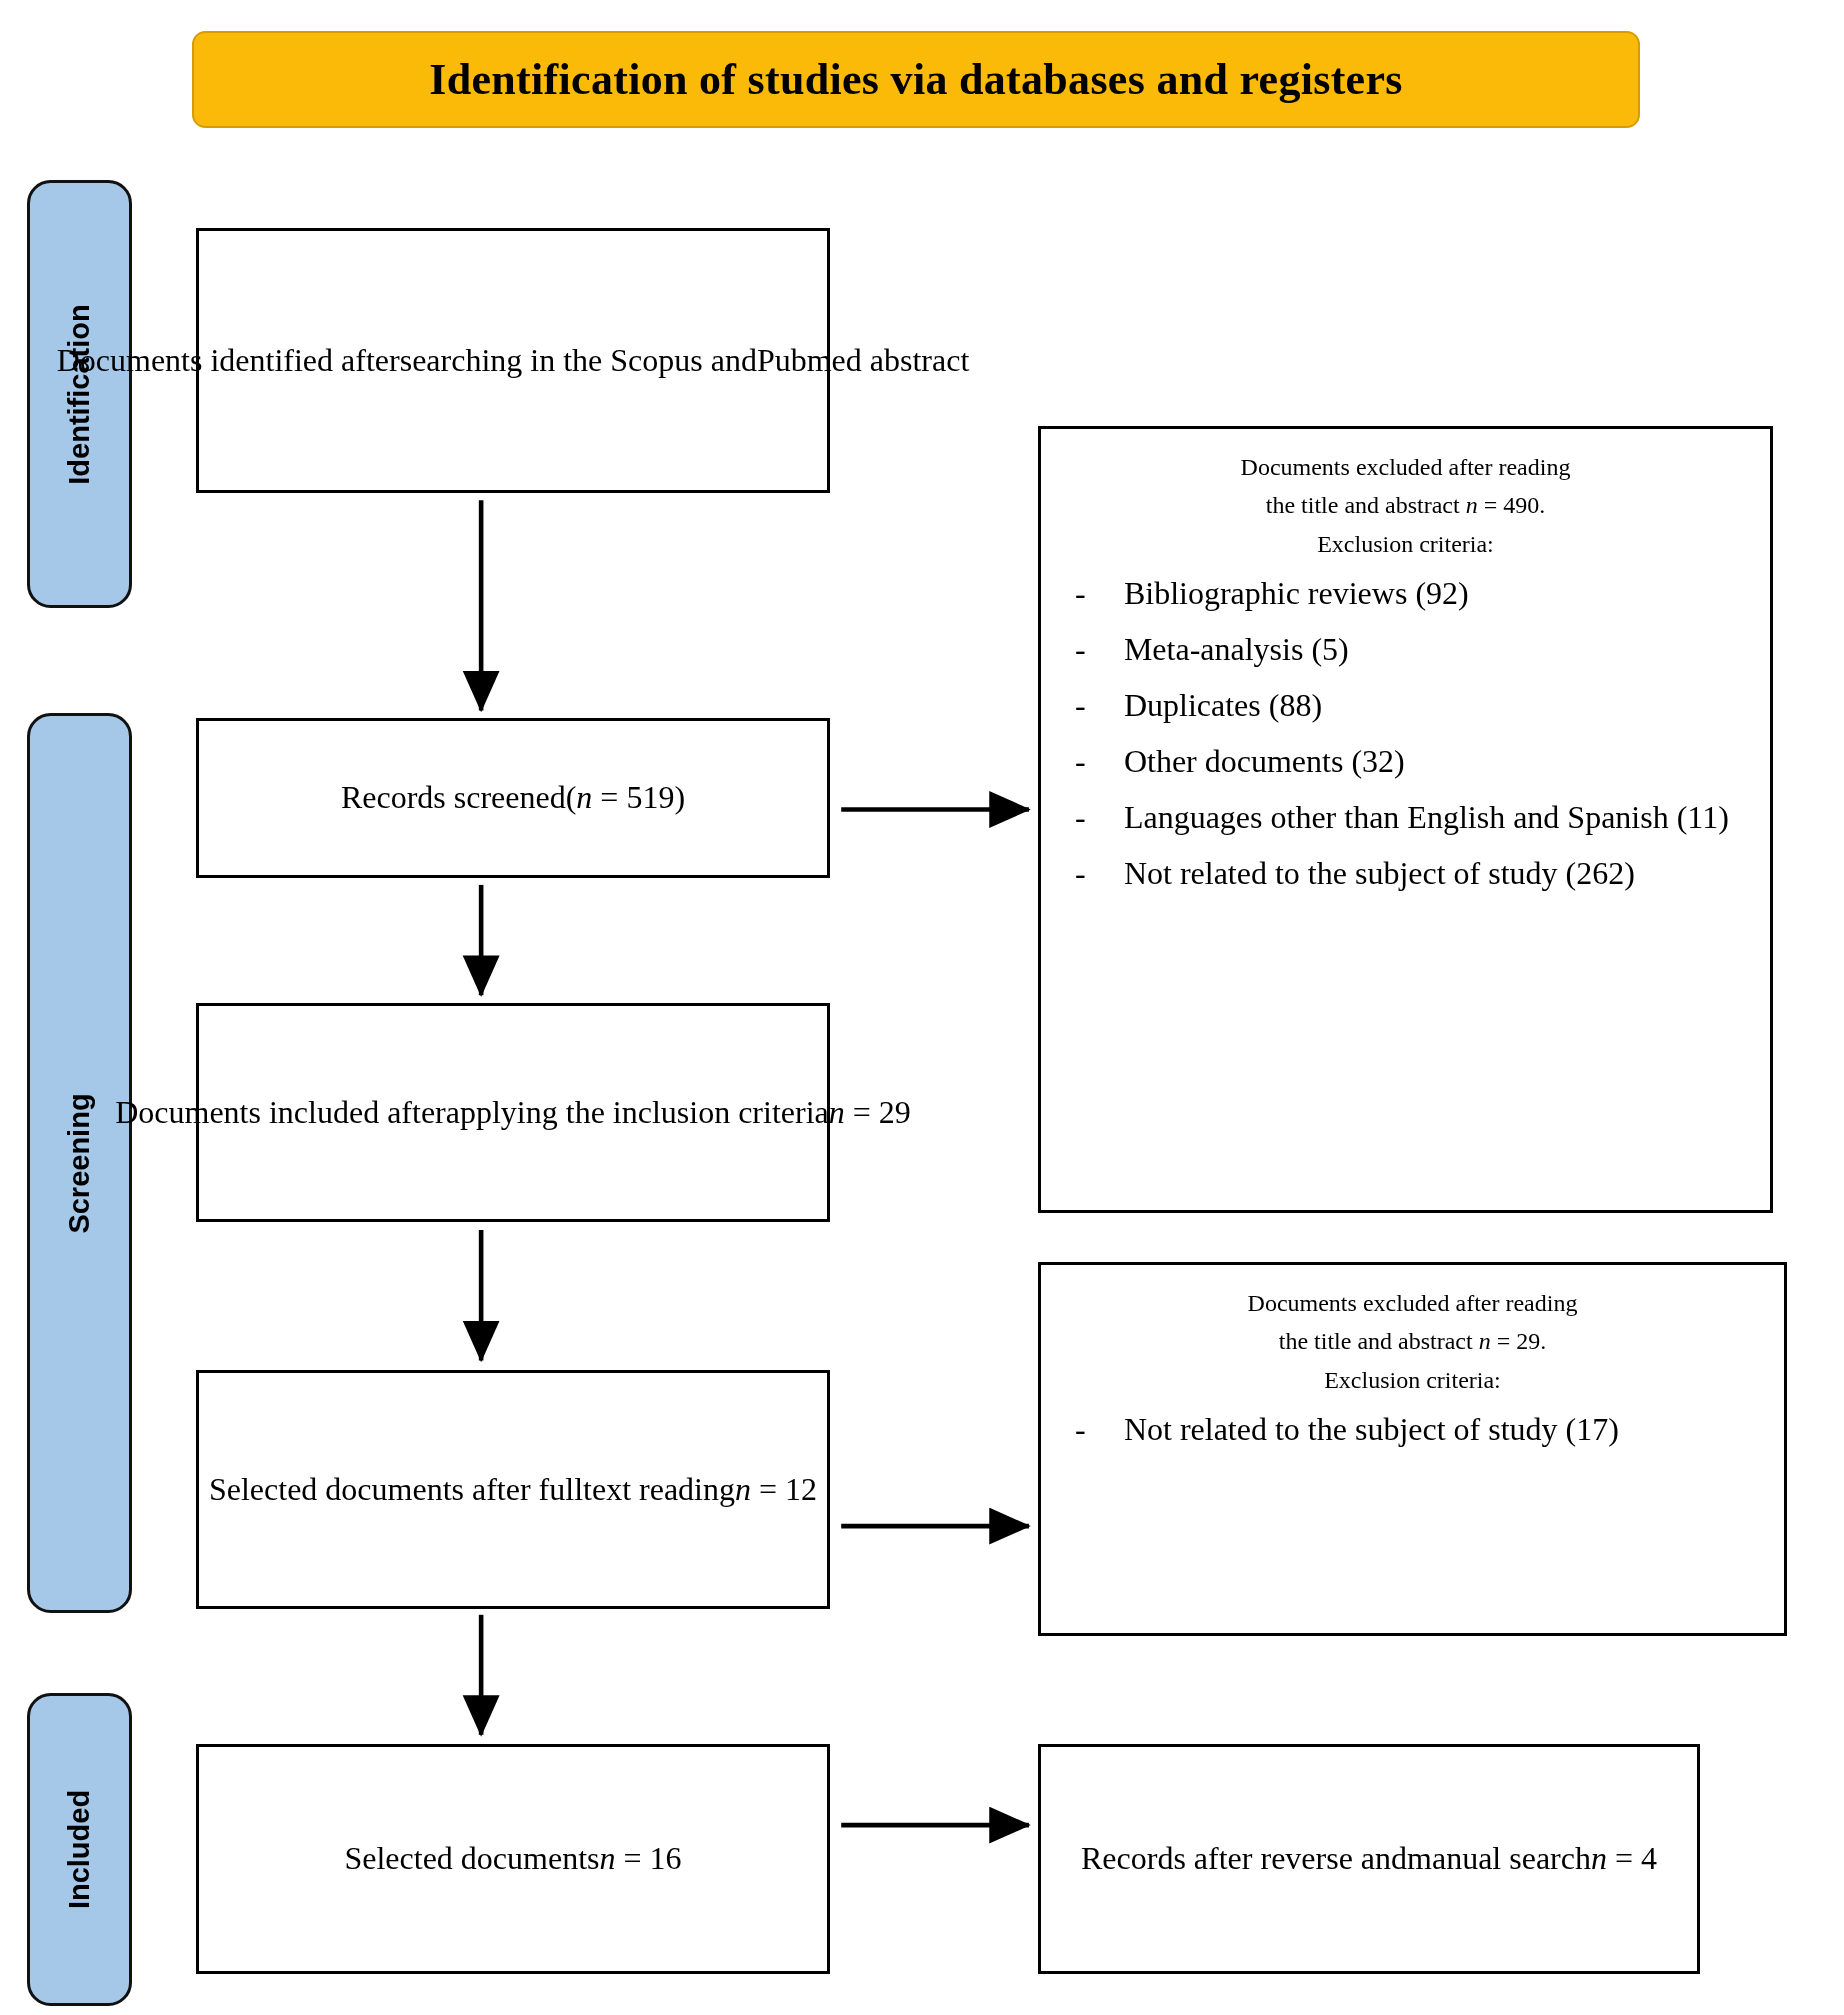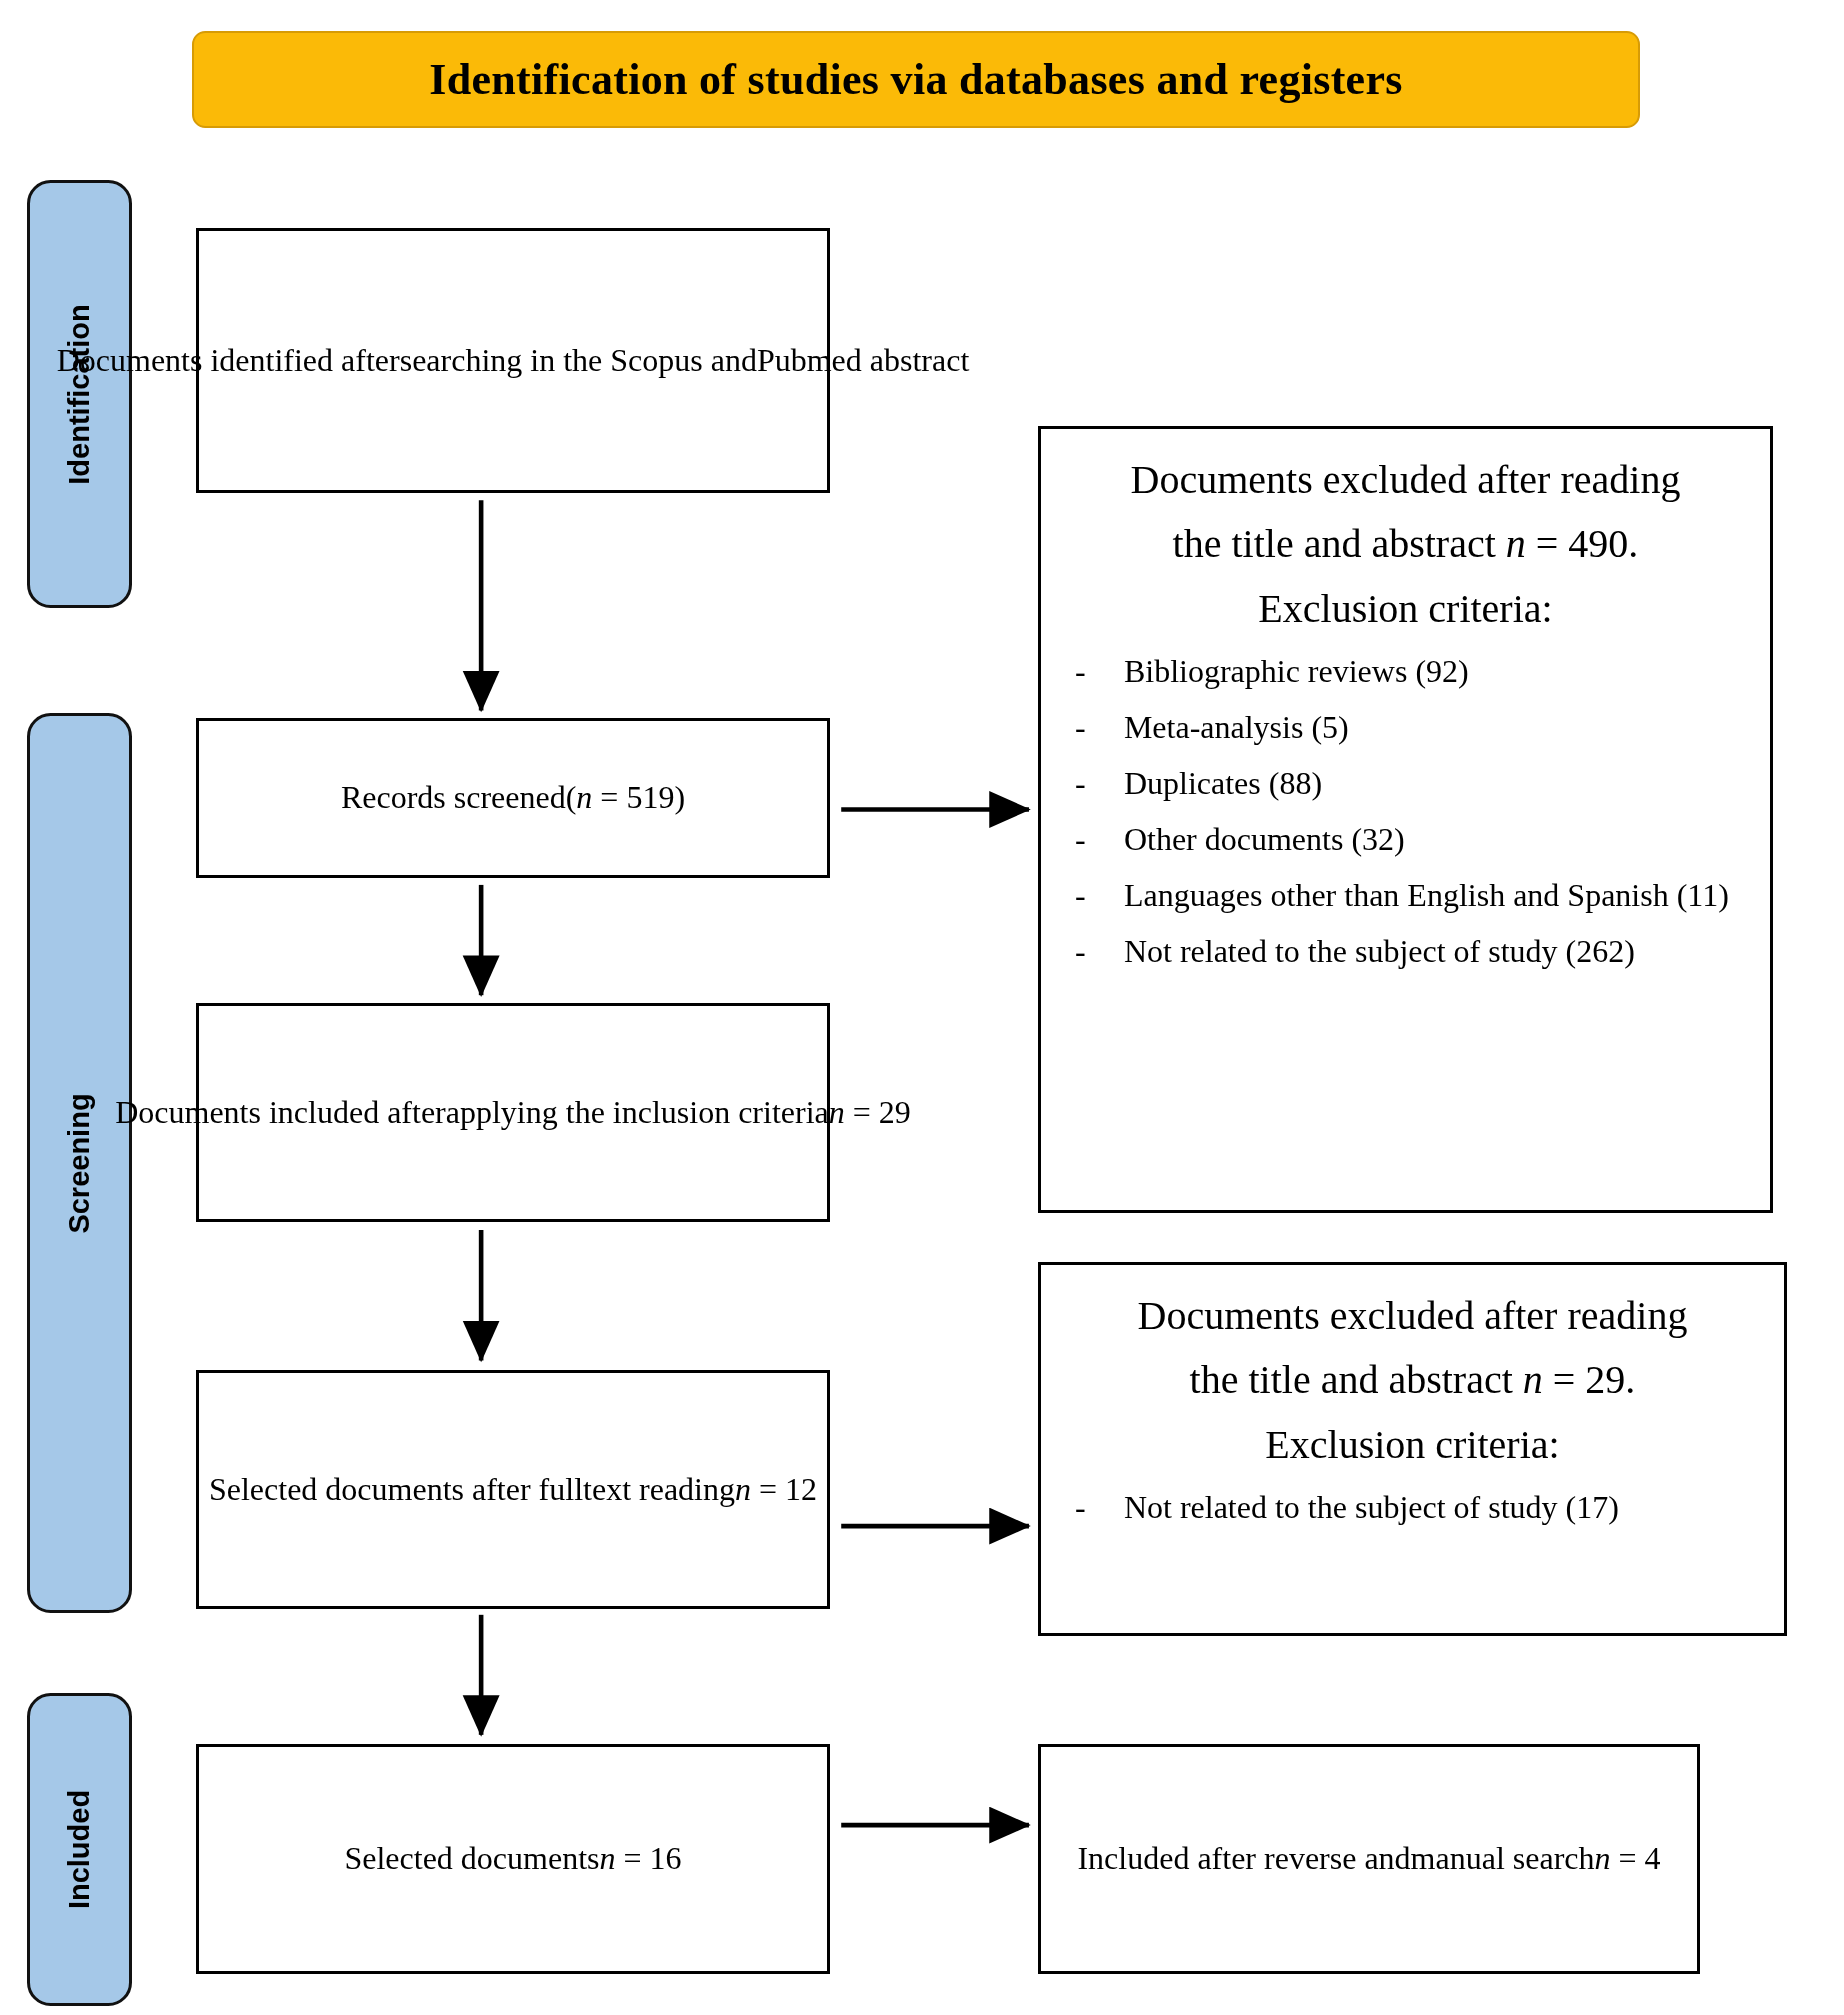--- a/index.html
+++ b/index.html
@@ -38,21 +38,21 @@
   #box-fulltext     {left:196px;top:1370px;width:634px;height:239px;}
   #box-selected     {left:196px;top:1744px;width:634px;height:230px;}
 
   
   #box-excluded-1{left:1038px;top:426px;width:735px;height:787px;
                   display:block;padding:18.5px 22.6px 0 22.6px;}
   #box-excluded-2{left:1038px;top:1262px;width:749px;height:374px;
                   display:block;padding:18.5px 22.6px 0 22.6px;}
   #box-reverse   {left:1038px;top:1744px;width:662px;height:230px;}
 
-  .excl-head{text-align:center;font-size:40px;line-height:1.62;}
+  .excl-head{text-align:center;font-size:24px;line-height:1.62;}
   .excl-head .ln{display:block;}
   .crit-list{margin:0;padding:0;list-style:none;font-size:32px;line-height:1.62;}
   .crit-list li{display:flex;align-items:flex-start;margin-top:4.1px;}
   .crit-dash{flex:0 0 49px;text-align:left;padding-left:11.3px;}
   .crit-txt{flex:1 1 auto;text-align:justify;text-justify:inter-word;hyphens:none;}
   .crit-txt.wide{text-align-last:left;}
 
   
   .arrows{position:absolute;left:0;top:0;width:1844px;height:2015px;
           pointer-events:none;overflow:visible;}
@@ -146,21 +146,21 @@
     </div>
     <ul class="crit-list">
       <li>
         <span class="crit-dash">-</span>
         <span class="crit-txt wide">Not related to the subject of study (17)</span>
       </li>
     </ul>
   </div>
 
   <div class="box" id="box-reverse">
-    <span class="ln">Included after reverse and</span>
+    <span class="ln">Records after reverse and</span>
     <span class="ln">manual search</span>
     <span class="ln"><i class="n">n</i><span> = 4</span></span>
   </div>
 
   <svg class="arrows" viewBox="0 0 3595 3928">
     <defs>
       <marker id="ah" markerWidth="10" markerHeight="10" refX="8.6" refY="4" orient="auto" markerUnits="strokeWidth">
         <path d="M0,0 L9,4 L0,8 z" fill="#000"></path>
       </marker>
     </defs>

